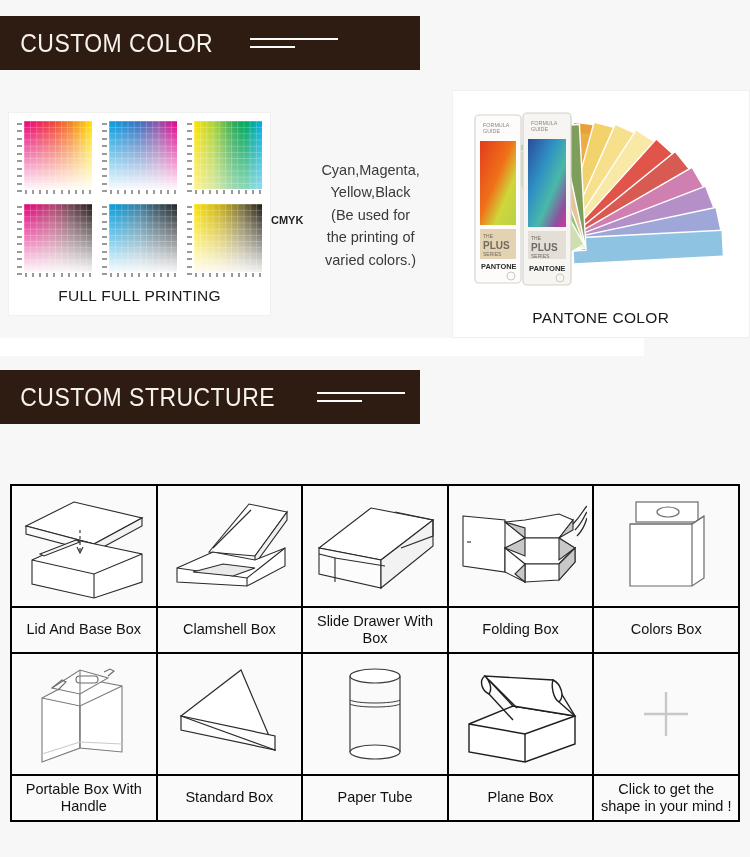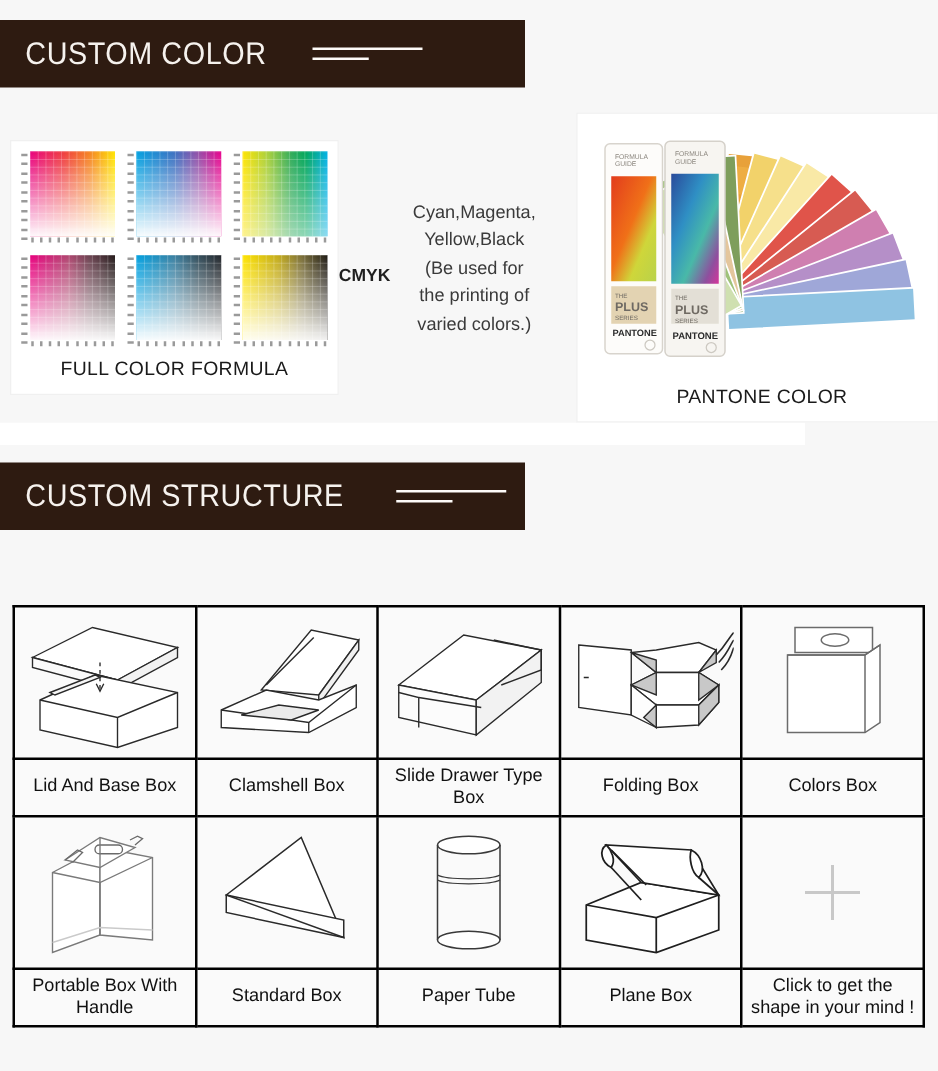--- a/index.html
+++ b/index.html
@@ -90,21 +90,21 @@
   }
 
   .card-caption {
     text-align: center;
     font-size: 15.5px;
     color: #1a1a1a;
     padding: 10px 0 6px 0;
     letter-spacing: 0.3px;
   }
   .below-title {
-    font-size: 14px; font-weight: bold; color: #1f1f1f;
+    font-size: 11px; font-weight: bold; color: #1f1f1f;
     text-align: center; padding-top: 12px;
   }
   .below-text {
     font-size: 14.5px; color: #3a3a3a; text-align: center;
     line-height: 1.55; padding: 2px 18px 0 18px;
   }
   .right-text {
     font-size: 14.5px; color: #3a3a3a; text-align: center;
     line-height: 1.55; padding: 13px 8px 0 8px;
   }
@@ -343,21 +343,21 @@
                       <i></i>
                       <i></i>
                       <i></i>
                       <i></i>
                   </div>
                 </div>
               </div>
             </div>
 
           </div>
-          <div class="card-caption">FULL COLOR FORMULA</div>
+          <div class="card-caption">FULL FULL PRINTING</div>
         </div>
 
         <div class="below-title">CMYK</div>
         <div class="below-text">Cyan,Magenta, Yellow,Black (Be used for the printing of varied colors.)</div>
       </div>
 
       <div class="color-col">
         <div class="color-card">
           <div style="height:200px; display:flex; align-items:center; justify-content:center;">
             <svg width="280" height="196" viewBox="0 0 280 196">
@@ -536,21 +536,21 @@
               <polygon points="30,34 92,34 104,26 104,88 92,96 30,96" fill="#fff"></polygon>
               <polyline points="92,96 92,34 104,26"></polyline>
               <line x1="30" y1="34" x2="92" y2="34"></line>
             </svg>
           </td>
         </tr>
 
         <tr>
           <td class="lbl">Lid And Base Box</td>
           <td class="lbl">Clamshell Box</td>
-          <td class="lbl">Slide Drawer Type Box</td>
+          <td class="lbl">Slide Drawer With Box</td>
           <td class="lbl">Folding Box</td>
           <td class="lbl">Colors Box</td>
         </tr>
 
         <tr>
           <td class="pic">
             <svg width="132" height="112" viewBox="0 0 132 112" fill="none" stroke="#7a7a7a" stroke-width="1.1">
               <polygon points="24,40 62,20 62,90 24,104" fill="#fff"></polygon>
               <polygon points="62,20 104,28 104,94 62,90" fill="#fff"></polygon>
               <polyline points="24,40 62,48 104,28"></polyline>

